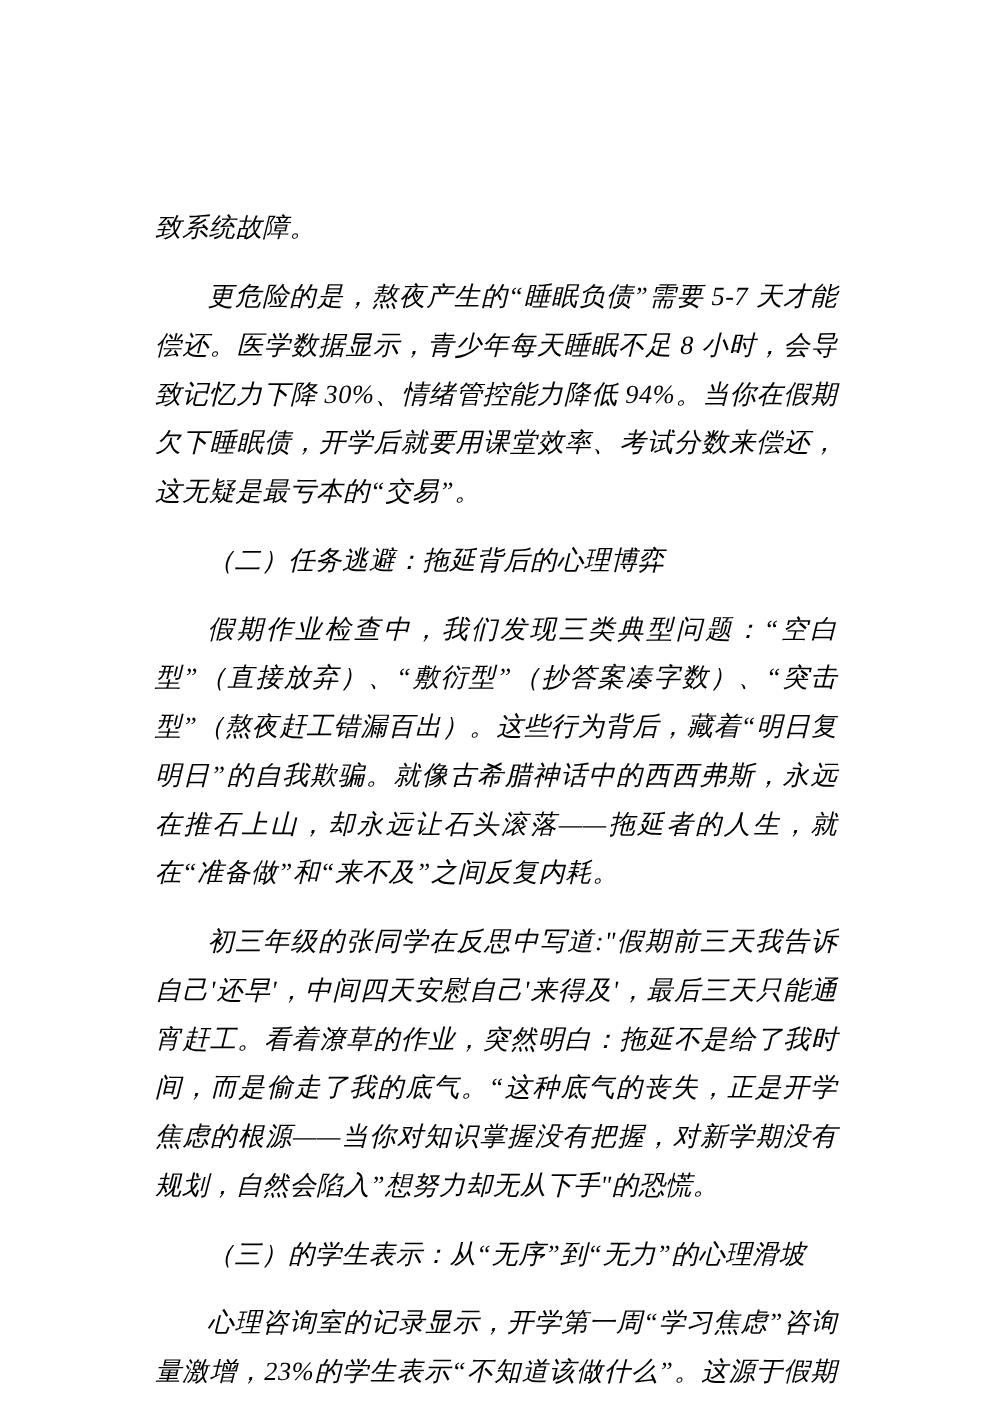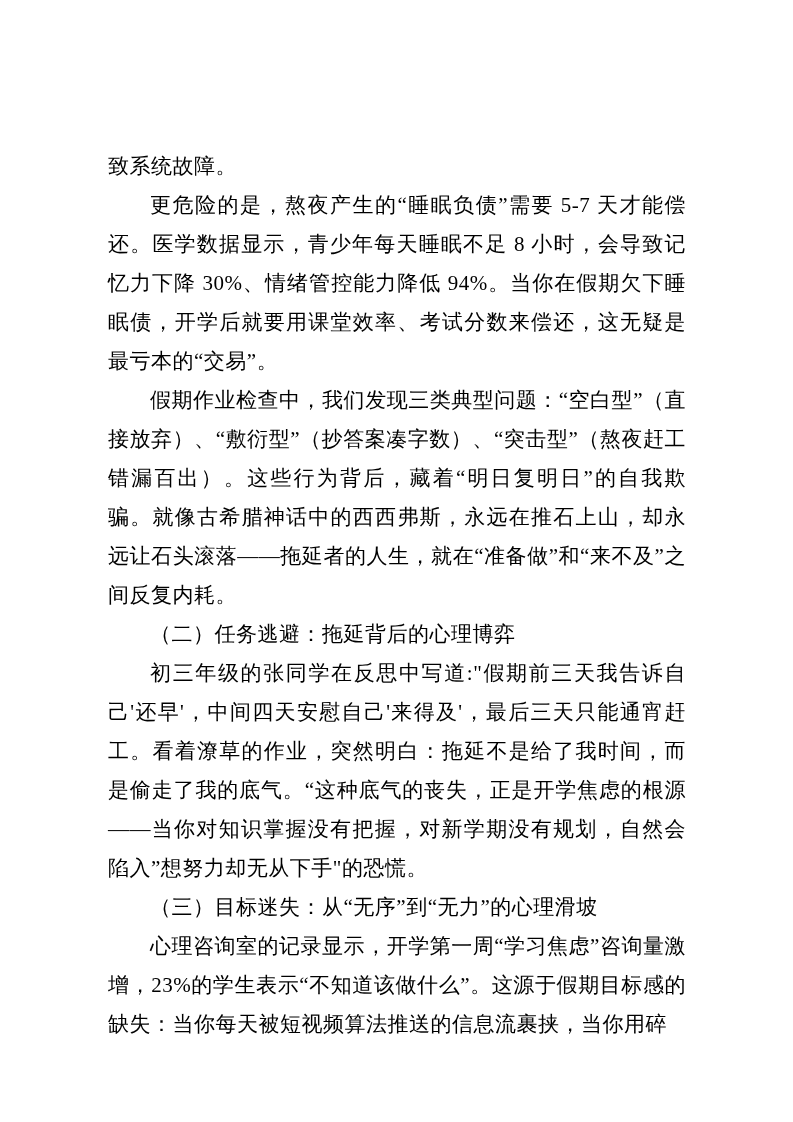--- a/index.html
+++ b/index.html
@@ -16,38 +16,39 @@
     font-family: "Liberation Serif", "DejaVu Serif", serif;
     color: #000000;
   }
   .content {
     position: absolute;
     top: 147px;
     left: 108px;
     width: 578px;
   }
   .content p {
-    margin: 0;
+    margin: 16px;
     font-size: 21px;
     line-height: 39px;
     text-align: justify;
     text-justify: inter-ideograph;
     word-break: break-all;
     letter-spacing: 0.5px;
+    font-style: italic;
   }
   .content p.indent {
     text-indent: 2em;
   }
 </style>
 </head>
 <body>
 
 <div class="page">
   <div class="content">
     <p>致系统故障。</p>
     <p class="indent">更危险的是，熬夜产生的“睡眠负债”需要 5-7 天才能偿还。医学数据显示，青少年每天睡眠不足 8 小时，会导致记忆力下降 30%、情绪管控能力降低 94%。当你在假期欠下睡眠债，开学后就要用课堂效率、考试分数来偿还，这无疑是最亏本的“交易”。</p>
+    <p class="indent">（二）任务逃避：拖延背后的心理博弈</p>
     <p class="indent">假期作业检查中，我们发现三类典型问题：“空白型”（直接放弃）、“敷衍型”（抄答案凑字数）、“突击型”（熬夜赶工错漏百出）。这些行为背后，藏着“明日复明日”的自我欺骗。就像古希腊神话中的西西弗斯，永远在推石上山，却永远让石头滚落——拖延者的人生，就在“准备做”和“来不及”之间反复内耗。</p>
-    <p class="indent">（二）任务逃避：拖延背后的心理博弈</p>
     <p class="indent">初三年级的张同学在反思中写道:"假期前三天我告诉自己'还早'，中间四天安慰自己'来得及'，最后三天只能通宵赶工。看着潦草的作业，突然明白：拖延不是给了我时间，而是偷走了我的底气。“这种底气的丧失，正是开学焦虑的根源——当你对知识掌握没有把握，对新学期没有规划，自然会陷入”想努力却无从下手"的恐慌。</p>
-    <p class="indent">（三）目标迷失：从“无序”到“无力”的心理滑坡</p>
+    <p class="indent">（三）的学生表示：从“无序”到“无力”的心理滑坡</p>
     <p class="indent">心理咨询室的记录显示，开学第一周“学习焦虑”咨询量激增，23%的学生表示“不知道该做什么”。这源于假期目标感的缺失：当你每天被短视频算法推送的信息流裹挟，当你用碎</p>
   </div>
 </div>
 
 </body></html>

